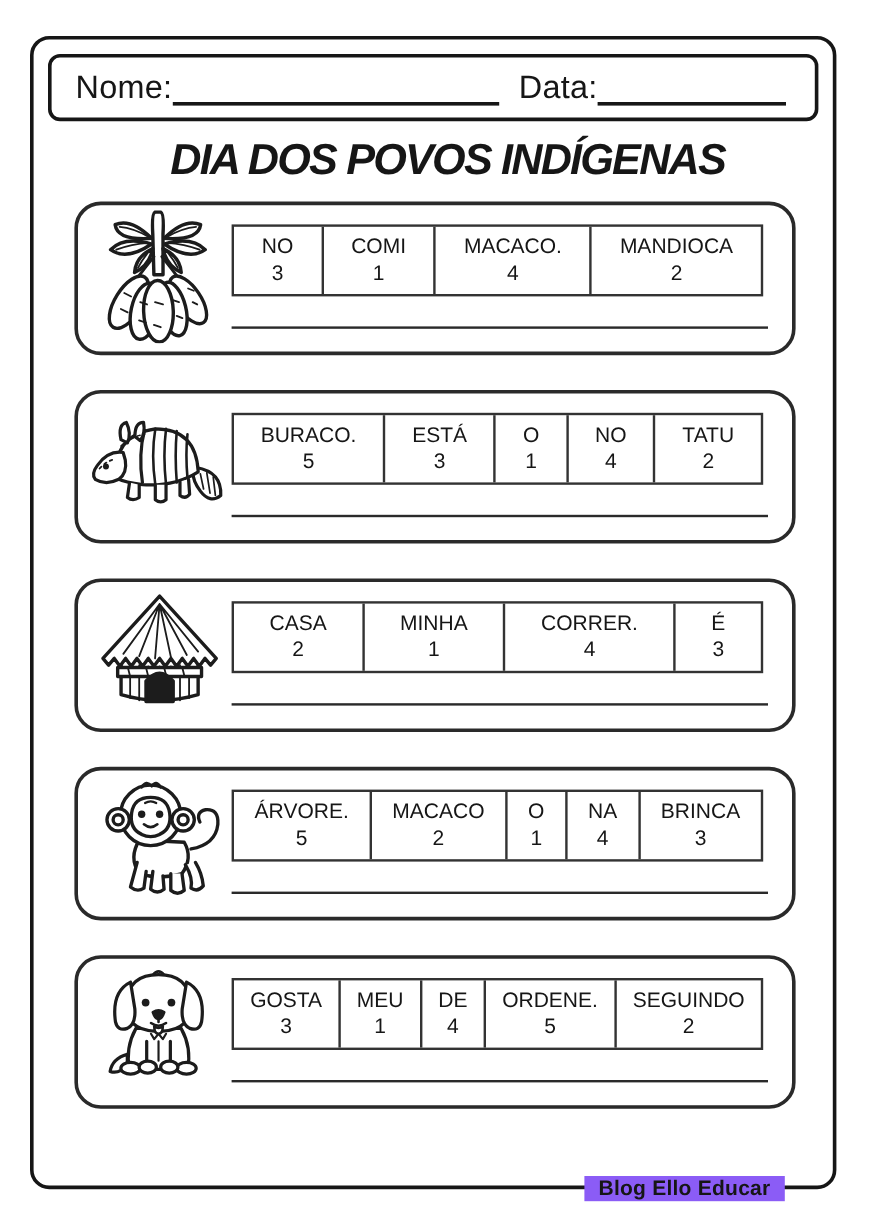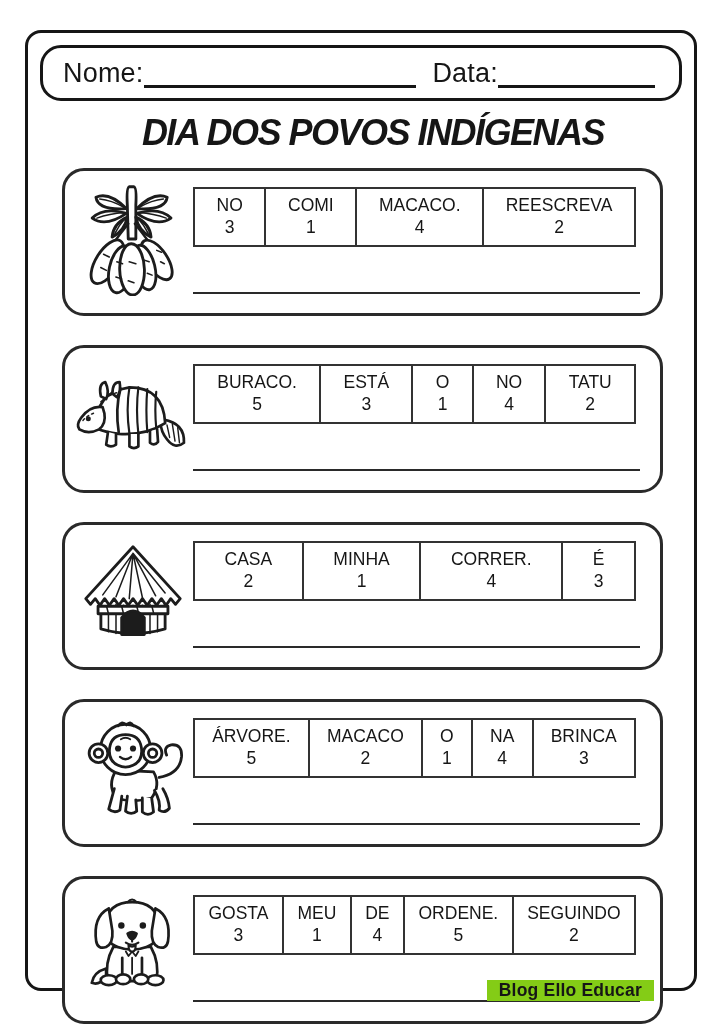--- a/index.html
+++ b/index.html
@@ -20,21 +20,21 @@
     border: 3.5px solid #161616;
     border-radius: 16px;
     background: #fff;
   }
 
   
   .name-box {
     margin: 12px 12px 0;
     height: 56px;
     border: 3.5px solid #161616;
-    border-radius: 21px;
+    border-radius: 10px;
     display: flex;
     align-items: center;
     padding: 0 24px 0 20px;
     font-size: 27px;
     letter-spacing: 0.2px;
     text-align: right;
   }
   .blank-line {
     border-bottom: 3px solid #161616;
     align-self: flex-end;
@@ -64,21 +64,21 @@
     letter-spacing: -0.2px;
   }
 
   .rows {
     margin: 15px 31px 0 34px;
     display: flex;
     flex-direction: column;
     gap: 29px;
   }
   .activity-row {
-    height: 148px;
+    height: 128px;
     border: 3px solid #2a2a2a;
     border-radius: 22px;
     display: flex;
     padding: 4px 16px 10px 8px;
     background: #fff;
   }
   .row-image {
     flex: 0 0 120px;
     display: flex;
     align-items: center;
@@ -110,21 +110,21 @@
   .answer-line {
     border-bottom: 2.5px solid #2a2a2a;
     margin: 0 4px 9px 0;
     height: 0;
   }
 
   .footer-credit {
     position: absolute;
     right: 40px;
     bottom: -13px;
-    background: #84cc16;
+    background: #8b5cf6;
     padding: 0 12px;
     font-weight: bold;
     font-size: 17.5px;
     letter-spacing: 0.2px;
   }
 
   .ink { stroke: #1c1c1c; stroke-width: 3; fill: #fff; stroke-linecap: round; stroke-linejoin: round; }
   .thin { stroke-width: 1.6; fill: none; }
   .dark { fill: #1c1c1c; stroke: none; }
 </style>
@@ -175,21 +175,21 @@
           </div>
           <div class="word-cell">
             <div class="word-text">COMI</div>
             <div class="word-num">1</div>
           </div>
           <div class="word-cell">
             <div class="word-text">MACACO.</div>
             <div class="word-num">4</div>
           </div>
           <div class="word-cell">
-            <div class="word-text">REESCREVA</div>
+            <div class="word-text">MANDIOCA</div>
             <div class="word-num">2</div>
           </div>
         </div>
         <div class="answer-line"></div>
       </div>
     </div>
 
     <div class="activity-row">
       <div class="row-image">
         <svg width="118" height="92" viewBox="0 0 132 100">

